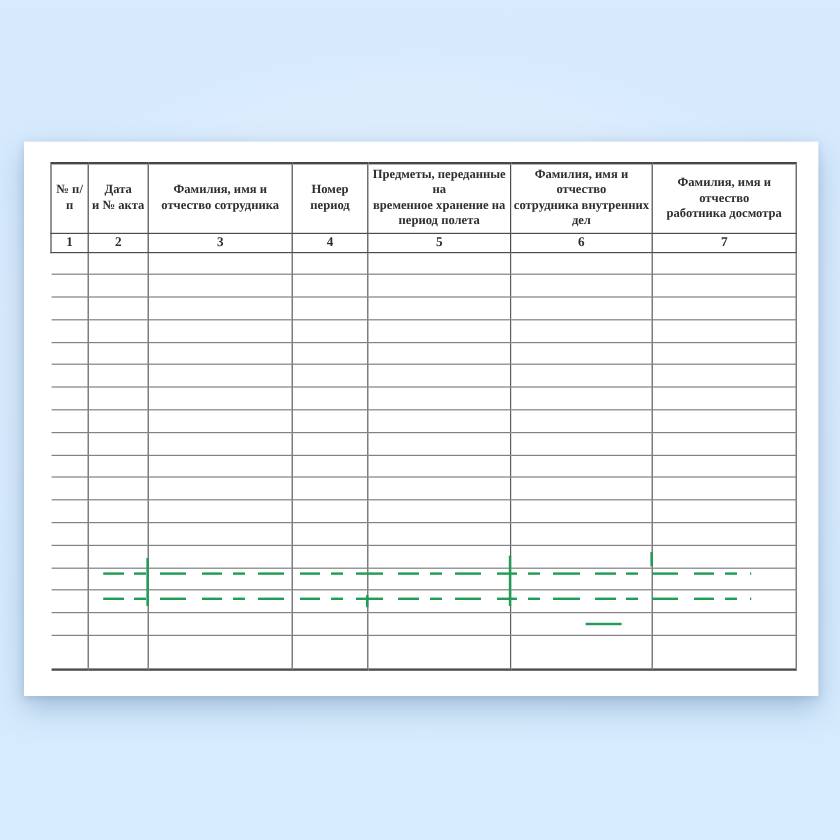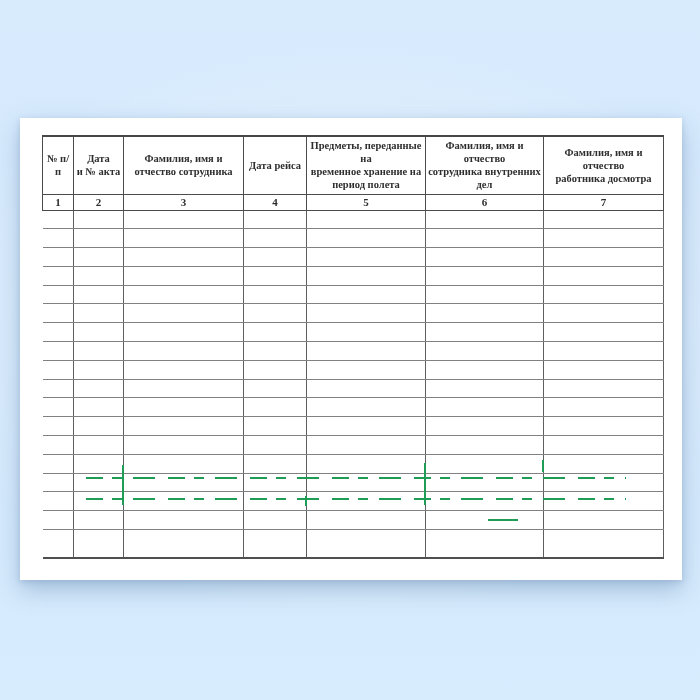--- a/index.html
+++ b/index.html
@@ -106,21 +106,21 @@
           <col style="width:118px">
           <col style="width:120px">
         </colgroup>
         <thead>
           <tr class="hdr-labels">
             <th>№ п/п</th>
             <th>Дата
 и № акта</th>
             <th>Фамилия, имя и
 отчество сотрудника</th>
-            <th>Дата рейса</th>
+            <th>Номер период</th>
             <th>Предметы, переданные на
 временное хранение на
 период полета</th>
             <th>Фамилия, имя и отчество
 сотрудника внутренних дел</th>
             <th>Фамилия, имя и отчество
 работника досмотра</th>
           </tr>
           <tr class="hdr-numbers">
             <td>1</td>

